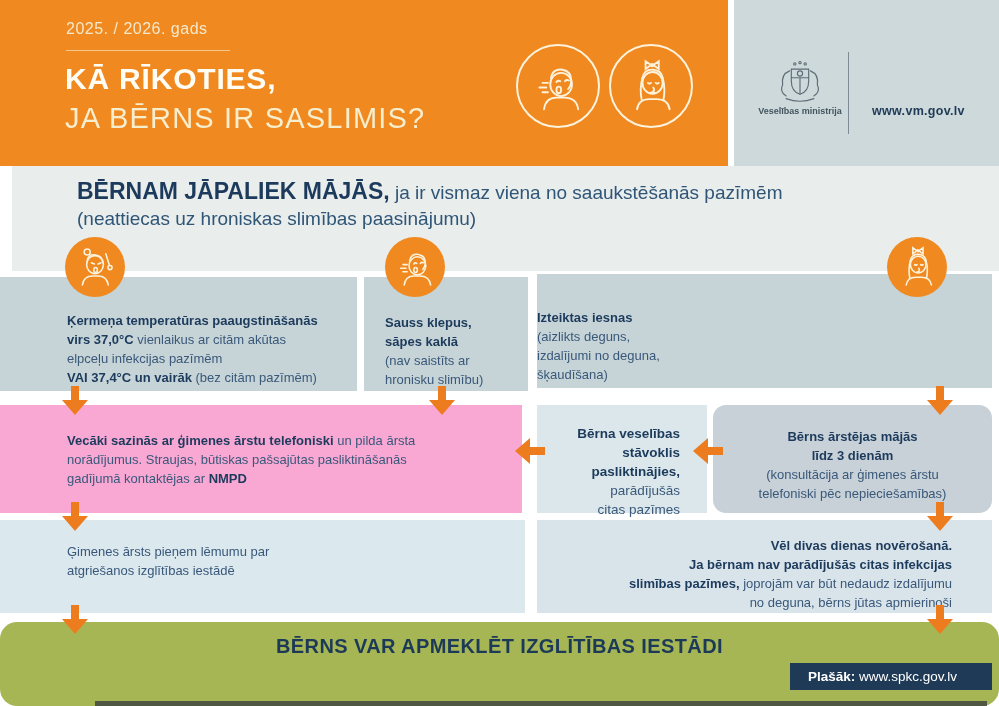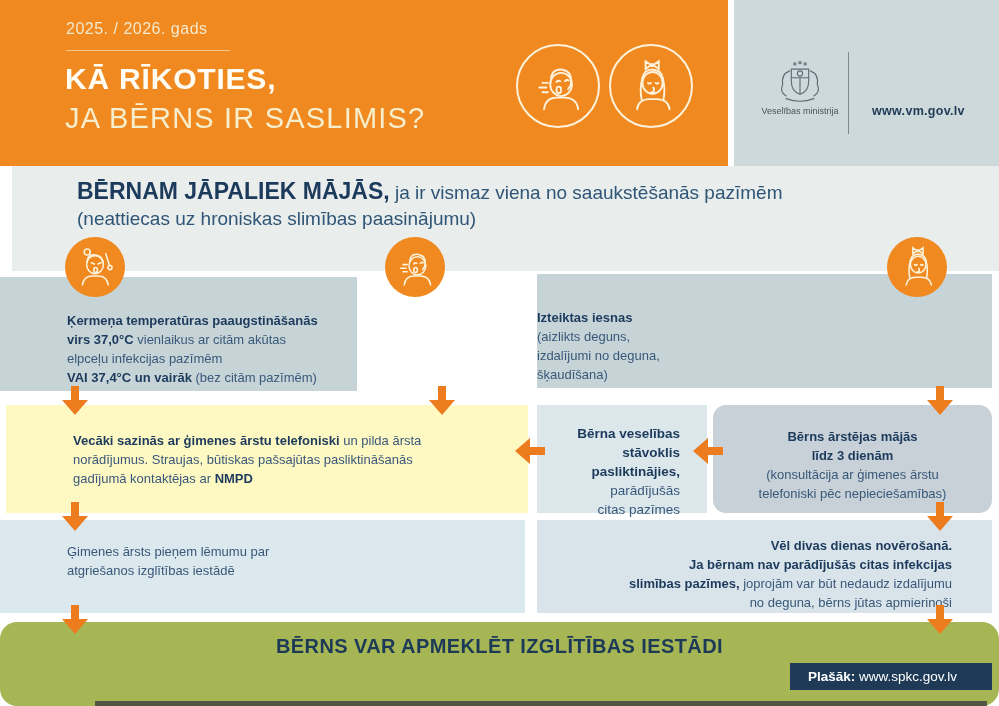--- a/index.html
+++ b/index.html
@@ -10,36 +10,36 @@
   .season{position:absolute;left:66px;top:20px;font-size:16px;letter-spacing:.5px;color:#f3e9cc;}
   .season-rule{position:absolute;left:66px;top:50px;width:164px;height:1px;background:#f3e9cc;opacity:.65;}
   .title1{position:absolute;left:65px;top:62px;font-size:30px;font-weight:bold;letter-spacing:.8px;color:#fffdf4;}
   .title2{position:absolute;left:65px;top:102px;font-size:29px;letter-spacing:1.2px;color:#f6eecd;}
   .hdr-circle{position:absolute;top:44px;width:80px;height:80px;border:2px solid #fdf3dd;border-radius:50%;
               display:flex;align-items:center;justify-content:center;}
   .hdr-circle.c1{left:516px;}
   .hdr-circle.c2{left:609px;}
   .hdr-brand{position:absolute;left:734px;top:0;width:265px;height:166px;background:#cdd9da;}
   .coat{position:absolute;left:40px;top:60px;}
-  .ministry{position:absolute;left:0;top:106px;width:132px;text-align:center;font-size:9px;color:#44555f;}
+  .ministry{position:absolute;left:0;top:106px;width:132px;text-align:center;font-size:9px;color:#44555f;font-weight:bold;}
   .brand-divider{position:absolute;left:114px;top:52px;width:1px;height:82px;background:#7c8b94;}
   .site{position:absolute;left:138px;top:104px;font-size:12.5px;font-weight:bold;color:#1e3a57;letter-spacing:.3px;}
   
   .band{position:absolute;left:0;top:166px;width:999px;height:105px;background:#e9edec;margin-left:12px;}
   .band-l1{position:absolute;left:65px;top:12px;white-space:nowrap;}
   .band-l1 .big{font-size:23px;font-weight:bold;color:#1c3a5c;}
   .band-l1 .rest{font-size:19px;color:#2f5577;}
   .band-l2{position:absolute;left:65px;top:42px;font-size:19px;color:#2f5577;}
   
   .fbox{position:absolute;font-size:13px;line-height:19px;color:#39587a;}
   .fbox .b{font-weight:bold;color:#1c3a5c;}
   .bx-temp   {left:0;   top:277px;width:357px;height:114px;background:#c6d4d7;padding:34px 4px 0 67px;box-sizing:border-box;}
   .bx-cough  {left:364px;top:277px;width:164px;height:114px;background:#c6d4d7;padding:36px 0 0 21px;box-sizing:border-box;}
   .bx-runny  {left:537px;top:274px;width:455px;height:114px;background:#c6d4d7;padding:34px 40px 0 0;box-sizing:border-box;text-align:left;}
-  .bx-doctor {left:6px;   top:405px;width:522px;height:108px;background:#fef9c3;padding:26px 0 0 67px;box-sizing:border-box;}
+  .bx-doctor {left:0;   top:405px;width:522px;height:108px;background:#f9a8d4;padding:26px 0 0 67px;box-sizing:border-box;}
   .bx-worse  {left:537px;top:405px;width:170px;height:108px;background:#dbe7ea;padding:19px 27px 0 0;box-sizing:border-box;text-align:right;font-size:13.5px;}
   .bx-home   {left:713px;top:405px;width:279px;height:108px;background:#c7d1d7;padding:22px 0 17px 0;box-sizing:border-box;text-align:center;border-radius:13px;}
   .bx-decide {left:0;   top:520px;width:525px;height:93px;background:#dbe8ed;padding:22px 0 0 67px;box-sizing:border-box;}
   .bx-observe{left:537px;top:520px;width:455px;height:93px;background:#d9e4ea;padding:16px 40px 0 0;box-sizing:border-box;text-align:right;}
   
   .ficon{position:absolute;width:60px;height:60px;border-radius:50%;background:#f0891f;
          display:flex;align-items:center;justify-content:center;z-index:3;}
   .fi1{left:65px;top:237px;}
   .fi2{left:385px;top:237px;}
   .fi3{left:887px;top:237px;}
@@ -153,20 +153,26 @@
       <path d="M22 70 Q24 57 38 57 h9 Q62 57 64 70"></path>
     </svg>
   </div>
 
   <div class="fbox bx-temp">
       <div class="ln"><span class="b">Ķermeņa temperatūras paaugstināšanās</span></div>
       <div class="ln"><span class="b">virs 37,0°C </span><span>vienlaikus ar citām akūtas</span></div>
       <div class="ln"><span>elpceļu infekcijas pazīmēm</span></div>
       <div class="ln"><span class="b">VAI 37,4°C un vairāk </span><span>(bez citām pazīmēm)</span></div>
     </div>
+  <div class="fbox bx-cough">
+      <div class="ln"><span class="b">Sauss klepus,</span></div>
+      <div class="ln"><span class="b">sāpes kaklā</span></div>
+      <div class="ln"><span>(nav saistīts ar</span></div>
+      <div class="ln"><span>hronisku slimību)</span></div>
+    </div>
   <div class="fbox bx-runny">
       <div class="ln"><span class="b">Izteiktas iesnas</span></div>
       <div class="ln"><span>(aizlikts deguns,</span></div>
       <div class="ln"><span>izdalījumi no deguna,</span></div>
       <div class="ln"><span>šķaudīšana)</span></div>
     </div>
   <div class="fbox bx-doctor">
       <div class="ln"><span class="b">Vecāki sazinās ar ģimenes ārstu telefoniski</span><span> un pilda ārsta</span></div>
       <div class="ln"><span>norādījumus. Straujas, būtiskas pašsajūtas pasliktināšanās</span></div>
       <div class="ln"><span>gadījumā kontaktējas ar </span><span class="b">NMPD</span></div>

